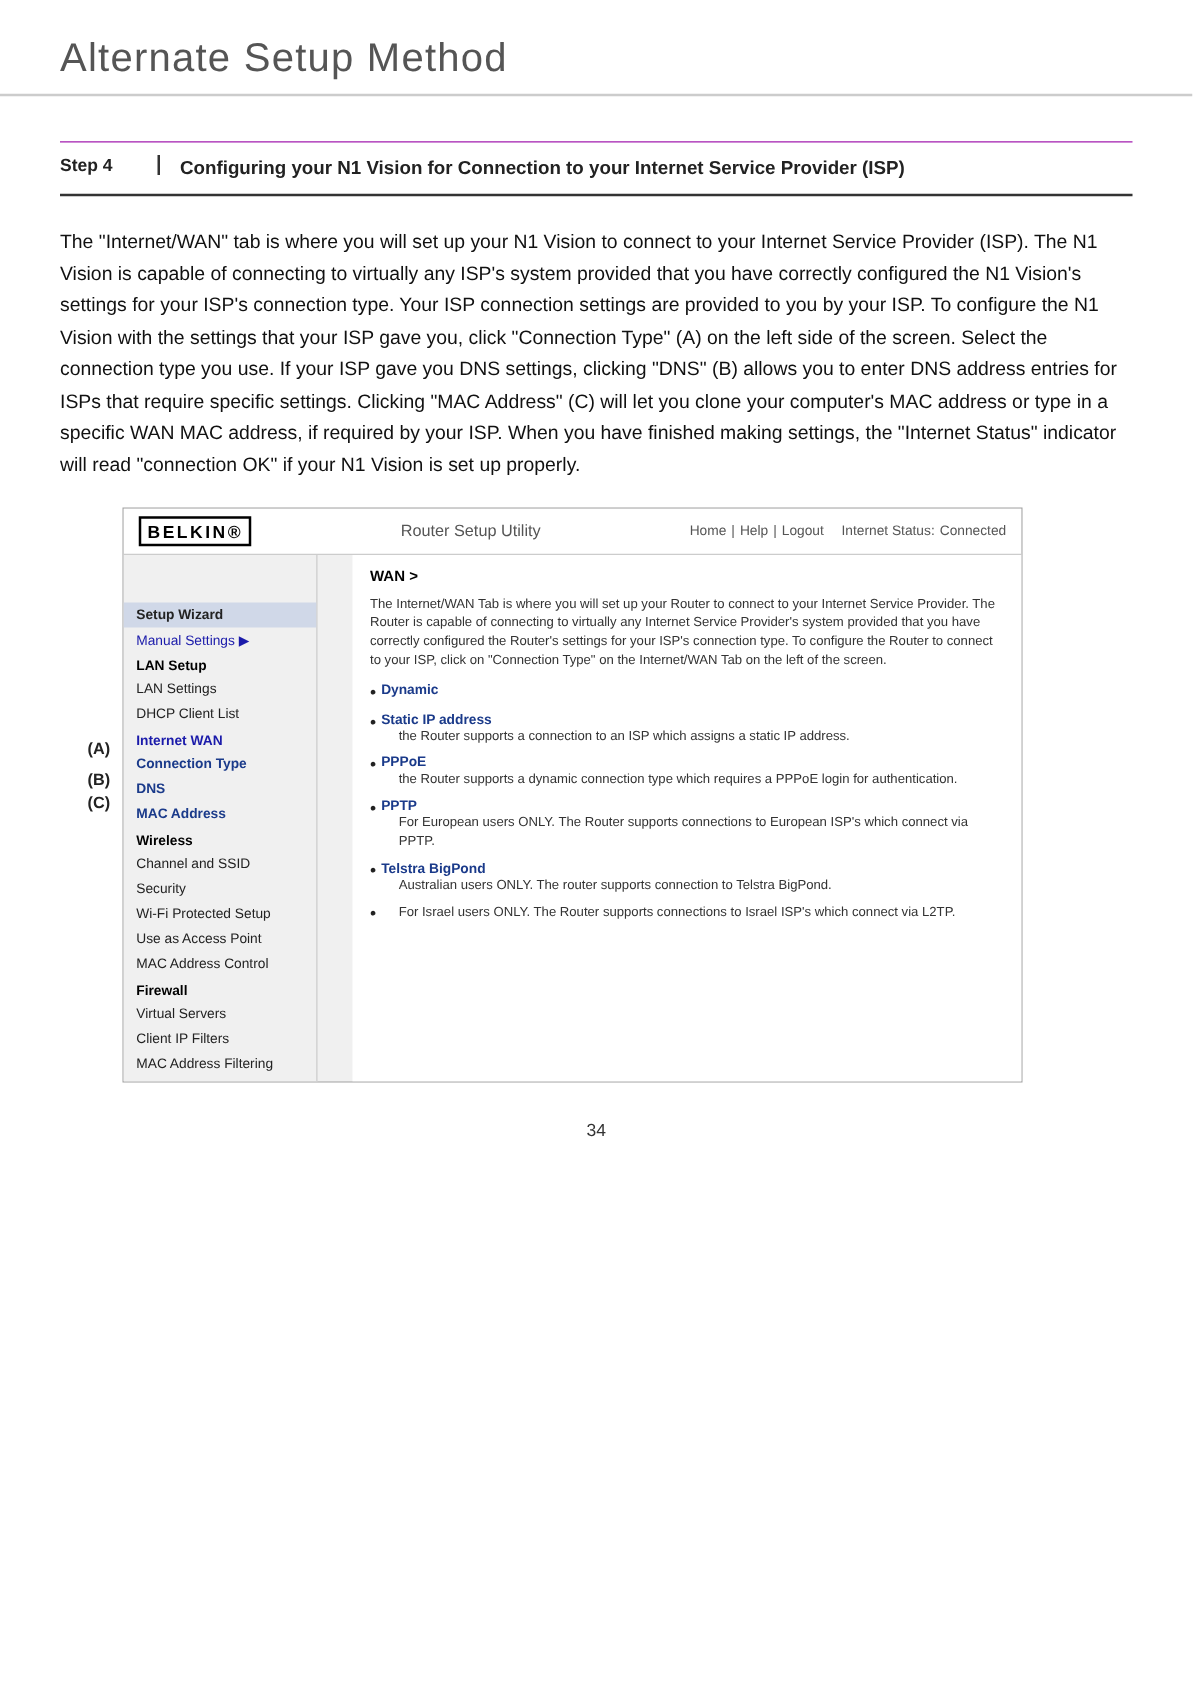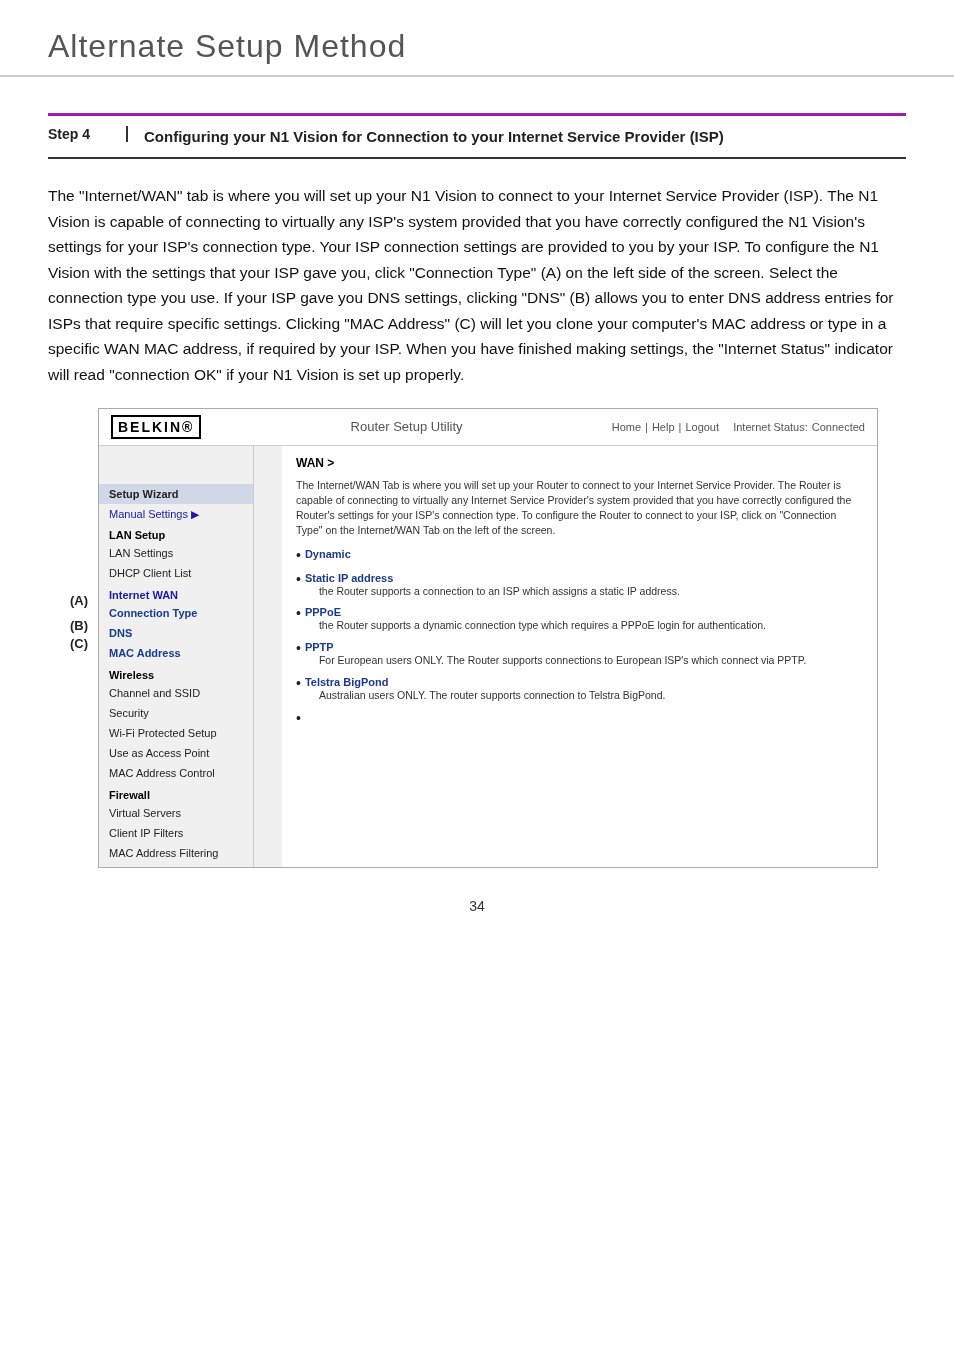--- a/index.html
+++ b/index.html
@@ -23,21 +23,21 @@
       font-weight: 300;
       color: #555;
       letter-spacing: 1px;
     }
 
     
     .step-section {
       display: flex;
       align-items: flex-start;
       margin: 36px 48px 0 48px;
-      border-top: 3px solid #a21caf;
+      border-top: 1px solid #a21caf;
       border-bottom: 2px solid #333;
       padding: 10px 0;
     }
     .step-label {
       font-weight: bold;
       font-size: 14px;
       white-space: nowrap;
       padding-right: 16px;
       border-right: 2px solid #333;
       margin-right: 16px;
@@ -60,21 +60,21 @@
     
     .router-ui-wrapper {
       margin: 8px 48px 20px 80px;
       border: 1px solid #aaa;
       background: #f0f0f0;
       display: flex;
       flex-direction: column;
       font-size: 11px;
       color: #111;
       position: relative;
-      width: 780px;
+      width: 720px;
     }
 
     
     .router-topbar {
       background: #fff;
       border-bottom: 1px solid #ccc;
       display: flex;
       align-items: center;
       padding: 6px 12px;
       gap: 20px;
@@ -306,20 +306,21 @@
             <span class="bullet-dot">•</span>
             <div>
               <div class="connection-item-title">Telstra BigPond</div>
               <div class="connection-item-desc">Australian users ONLY. The router supports connection to Telstra BigPond.</div>
             </div>
           </div>
 
           <div class="bullet">
             <span class="bullet-dot">•</span>
             <div>
+              <div class="connection-item-desc">For Israel users ONLY. The Router supports connections to Israel ISP's which connect via L2TP.</div>
             </div>
           </div>
         </div>
       </div>
     </div>
   </div>
 </div>
 
 <div class="page-number">34</div>
 

